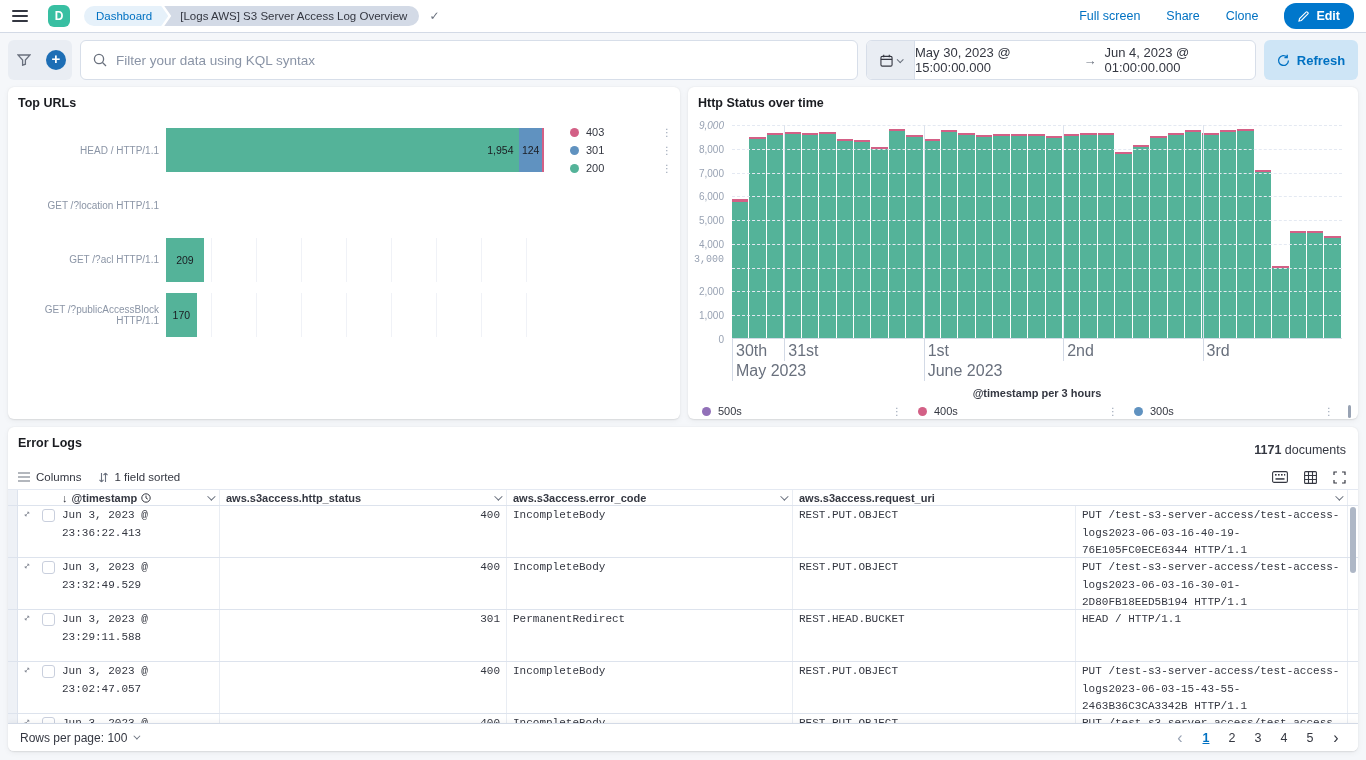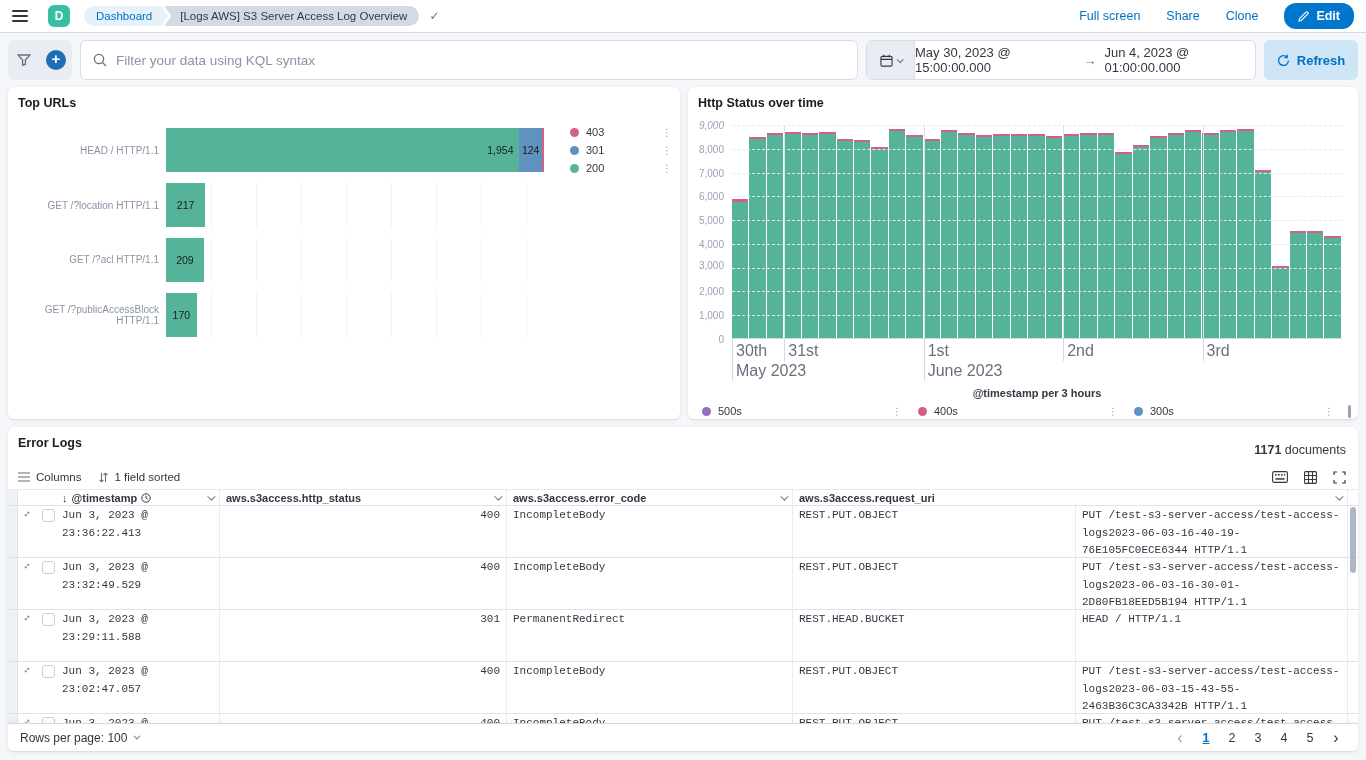--- a/index.html
+++ b/index.html
@@ -200,24 +200,20 @@
           <div class="tu-plot">
             <div class="tu-seg" style="left: 0px; width: 353.496px; background: rgb(84, 179, 153);"></div>
             <div class="tu-val" style="left: 0px; width: 347.496px; justify-content: flex-end;">1,954</div>
             <div class="tu-seg" style="left: 353.496px; width: 22.4327px; background: rgb(96, 146, 192);"></div>
             <div class="tu-val" style="left: 353.496px; width: 22.4327px; justify-content: center;">124</div>
             <div class="tu-seg" style="left: 375.929px; width: 2px; background: rgb(211, 96, 134);"></div>
           </div>
         </div>
         <div class="tu-row">
           <div class="tu-cat">GET /?location HTTP/1.1</div>
-          <div class="tu-plot">
-            <div class="tu-seg" style="left: 0px; width: 39.2573px; background: rgb(84, 179, 153);"></div>
-            <div class="tu-val" style="left: 0px; width: 39.2573px; justify-content: center;">217</div>
-          </div>
         </div>
         <div class="tu-row">
           <div class="tu-cat">GET /?acl HTTP/1.1</div>
           <div class="tu-plot">
             <div class="tu-seg" style="left: 0px; width: 37.81px; background: rgb(84, 179, 153);"></div>
             <div class="tu-val" style="left: 0px; width: 37.81px; justify-content: center;">209</div>
           </div>
         </div>
         <div class="tu-row">
           <div class="tu-cat">GET /?publicAccessBlock HTTP/1.1</div>
@@ -390,21 +386,21 @@
             <div class="hc-cap" style="height: 2px; background: rgb(211, 96, 134);"></div>
             <div class="hc-green" style="height: 99.8667px; background: rgb(84, 179, 153);"></div>
           </div>
         </div>
     <div class="hc-ylabel" style="top: 214px;">0</div>
         <div class="hc-grid" style="top: 190.222px;"></div>
         <div class="hc-ylabel" style="top: 190.222px;">1,000</div>
         <div class="hc-grid" style="top: 166.444px;"></div>
         <div class="hc-ylabel" style="top: 166.444px;">2,000</div>
         <div class="hc-grid" style="top: 142.667px;"></div>
-        <div class="hc-ylabel" style="top: 140px;">3,000</div>
+        <div class="hc-ylabel" style="top: 134px; font-family: Liberation Mono, monospace;">3,000</div>
         <div class="hc-grid" style="top: 118.889px;"></div>
         <div class="hc-ylabel" style="top: 118.889px;">4,000</div>
         <div class="hc-grid" style="top: 95.1111px;"></div>
         <div class="hc-ylabel" style="top: 95.1111px;">5,000</div>
         <div class="hc-grid" style="top: 71.3333px;"></div>
         <div class="hc-ylabel" style="top: 71.3333px;">6,000</div>
         <div class="hc-grid" style="top: 47.5556px;"></div>
         <div class="hc-ylabel" style="top: 47.5556px;">7,000</div>
         <div class="hc-grid" style="top: 23.7778px;"></div>
         <div class="hc-ylabel" style="top: 23.7778px;">8,000</div>

